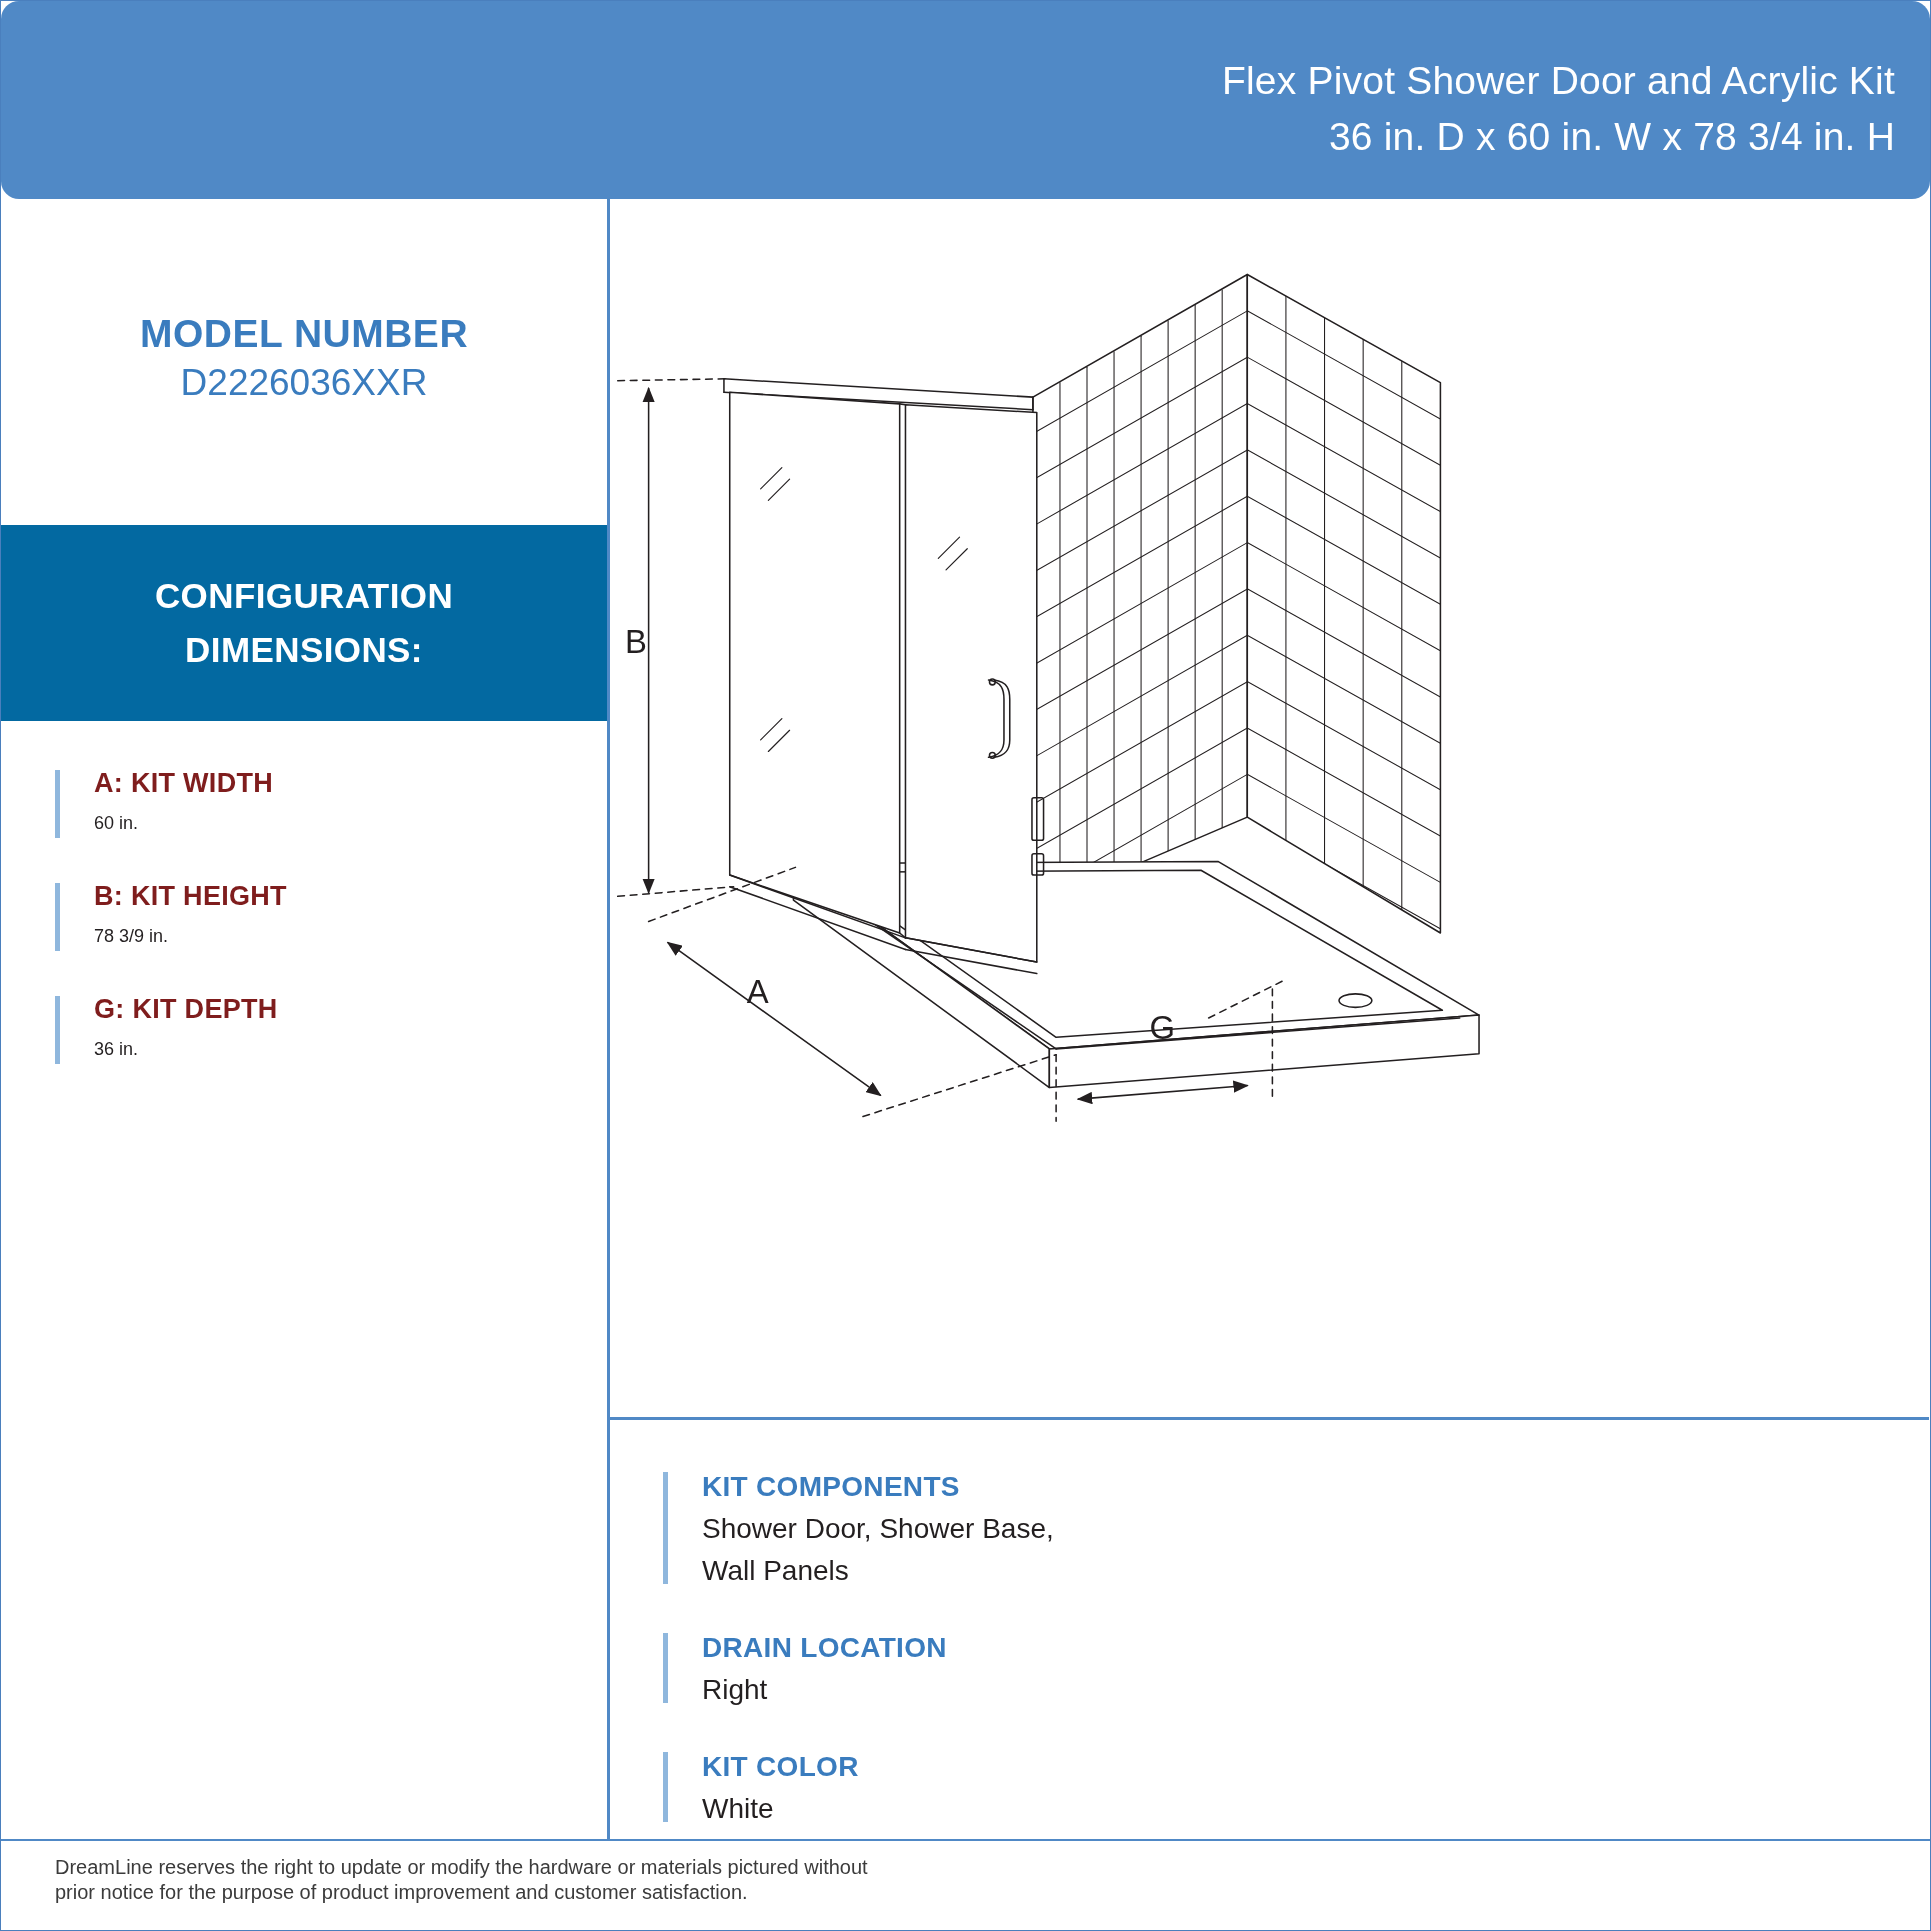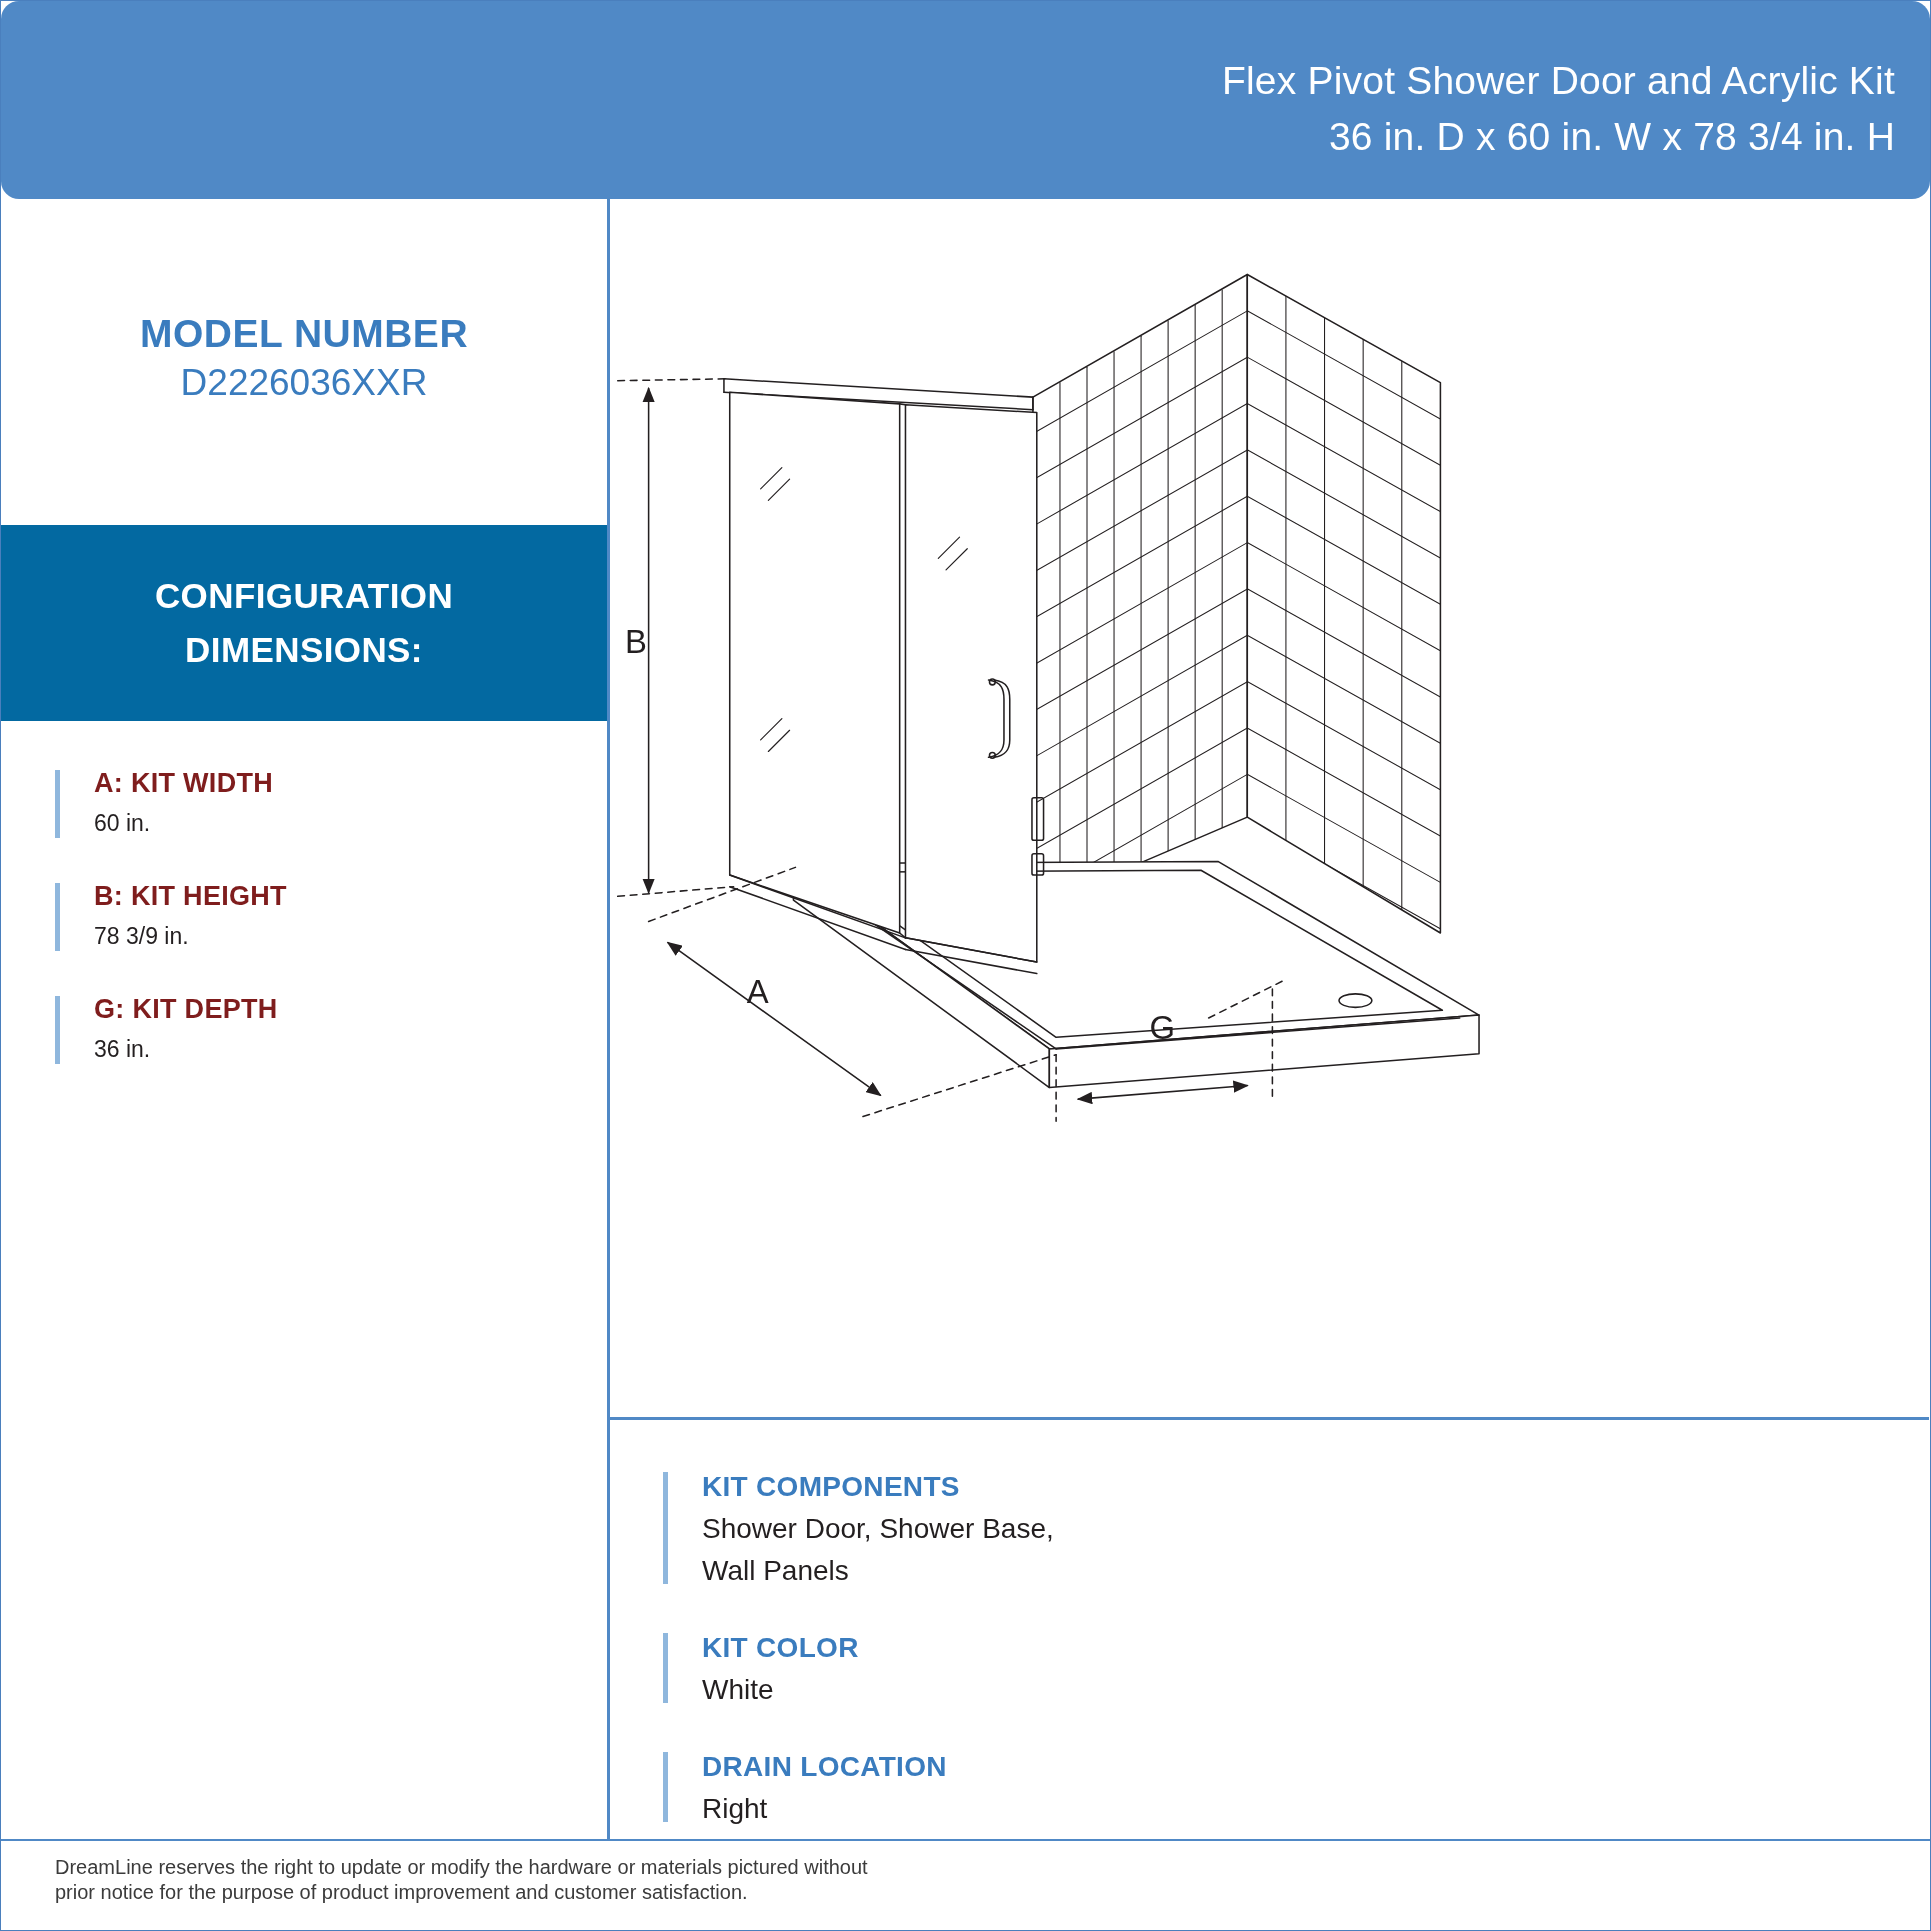--- a/index.html
+++ b/index.html
@@ -118,21 +118,21 @@
   }
   .dim-key {
     color: #7f1d1d;
     font-size: 27px;
     font-weight: bold;
     line-height: 39px;
     letter-spacing: 0.3px;
   }
   .dim-val {
     color: #231f20;
-    font-size: 23px;
+    font-size: 18px;
     line-height: 41px;
   }
 
   
   .v-divider {
     position: absolute;
     left: 606px;
     top: 198px;
     width: 2.9px;
     bottom: 89px;
@@ -412,26 +412,26 @@
 
     <div class="h-divider"></div>
 
     <div class="spec-list">
       <div class="spec-item">
         <div class="spec-key">KIT COMPONENTS</div>
         <div class="spec-val">Shower Door, Shower Base,
 Wall Panels</div>
       </div>
       <div class="spec-item">
+        <div class="spec-key">DRAIN LOCATION</div>
+        <div class="spec-val">Right</div>
+      </div>
+      <div class="spec-item">
         <div class="spec-key">KIT COLOR</div>
         <div class="spec-val">White</div>
-      </div>
-      <div class="spec-item">
-        <div class="spec-key">DRAIN LOCATION</div>
-        <div class="spec-val">Right</div>
       </div>
     </div>
   </div>
 
   <div class="footer-rule"></div>
   <div class="footer-text">DreamLine reserves the right to update or modify the hardware or materials pictured without
 prior notice for the purpose of product improvement and customer satisfaction.</div>
 
 </div>
 

